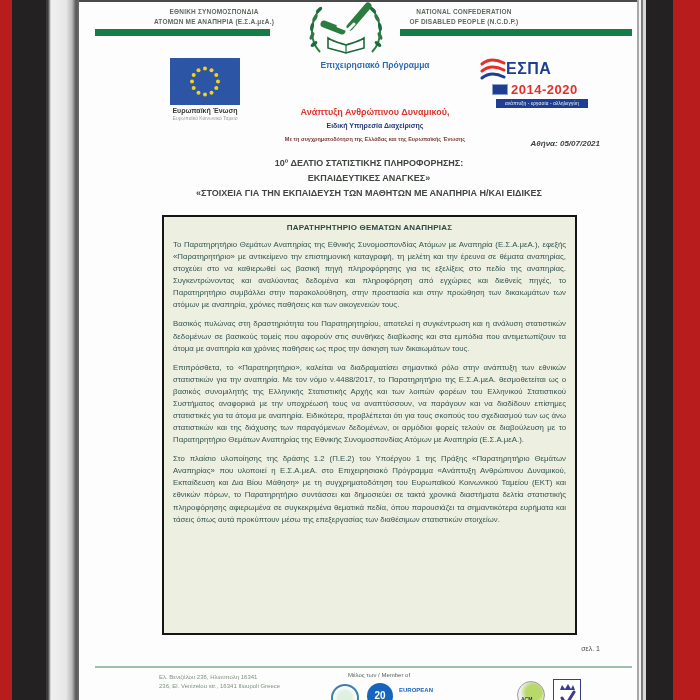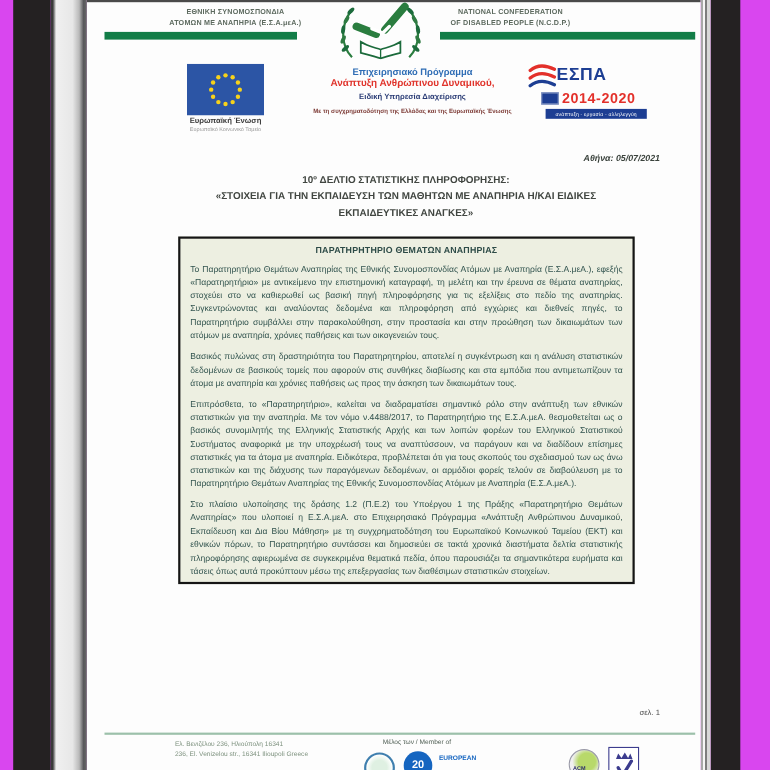--- a/index.html
+++ b/index.html
@@ -1,17 +1,17 @@
 <!DOCTYPE html>
 <html><head>
 <meta charset="utf-8">
 <style>
   html,body{margin:0;padding:0;background:#000;}
   body{width:700px;height:700px;overflow:hidden;font-family:"Liberation Sans","DejaVu Sans",sans-serif;}
-  .stage{position:relative;width:700px;height:700px;background:#d946ef;}
+  .stage{position:relative;width:700px;height:700px;background:#b91c1c;}
   .bezel-left{position:absolute;left:12px;top:0;width:34px;height:700px;background:#242122;}
   .bezel-right{position:absolute;left:646px;top:0;width:27px;height:700px;background:#242122;}
   .page-edge-strip{position:absolute;left:46px;top:0;width:33px;height:700px;
     background:linear-gradient(90deg,#3a3a3a 0 2px,#f0f0f0 5px,#e7e7e7 20px,#b9b9b9 26px,#57575a 30px,#6a6a6a 33px);}
   .page-right-edges{position:absolute;left:637px;top:0;width:9px;height:700px;
     background:linear-gradient(90deg,#a8a8a8 0 2px,#f6f6f6 2px 4px,#7d7d7d 4px 6px,#d8d8d8 6px 9px);}
   .page{position:absolute;left:79px;top:0;width:558px;height:700px;background:#fdfdfd;overflow:hidden;}
   .page::before{content:"";position:absolute;top:0;left:0;right:0;height:2px;background:#4a4a4a;}
   .abs{position:absolute;}
 
@@ -24,38 +24,38 @@
   .bar-right{left:321px;width:232px;}
   .esamea-logo{left:221px;top:-6px;width:92px;height:60px;}
 
   
   .eu-block{left:76px;top:58px;width:100px;text-align:center;}
   .eu-flag{width:70px;height:47px;margin:0 auto;display:block;}
   .eu-cap1{font-size:7px;font-weight:bold;color:#3a3a3a;margin-top:2px;}
   .eu-cap2{font-size:5px;color:#9a9a9a;margin-top:1px;}
   .prog-block{left:186px;top:60px;width:220px;text-align:center;}
   .prog-l1{font-size:8.5px;font-weight:bold;color:#2f6db5;}
-  .prog-l2,.prog-l3{font-size:9px;font-weight:bold;color:#e0342c;line-height:11.5px;}
+  .prog-l2,.prog-l3{font-size:9px;font-weight:bold;color:#e0342c;line-height:11.5px;margin-top:37px;}
   .prog-l4{font-size:7px;font-weight:bold;color:#283a74;margin-top:3px;}
   .prog-l5{font-size:5.5px;font-weight:bold;color:#7c3a35;margin-top:7px;}
   .espa-block{left:401px;top:58px;width:116px;}
   .espa-top{display:flex;align-items:flex-start;}
   .espa-waves{width:26px;height:24px;}
   .espa-name{font-size:16px;font-weight:bold;color:#1d3e93;line-height:22px;letter-spacing:.5px;}
   .espa-row2{display:flex;align-items:center;margin-left:12px;margin-top:0px;}
   .mini-flag{width:14px;height:9px;background:#1d3e93;border:.5px solid #8fa0c8;margin-right:3px;}
   .espa-period{font-size:13px;font-weight:bold;color:#e3302a;letter-spacing:.5px;}
   .espa-bar{margin-left:16px;margin-top:2px;width:92px;height:9px;background:#1d3e93;color:#fff;
     font-size:4.6px;text-align:center;line-height:9px;letter-spacing:.2px;}
 
   .date-line{right:37px;top:139px;font-size:8px;font-weight:bold;color:#3a423c;font-style:italic;}
   .doc-title{left:40px;top:156px;width:500px;text-align:center;font-size:9px;font-weight:bold;color:#414641;line-height:15px;}
 
   
-  .info-box{left:83px;top:215px;width:415px;height:316px;box-sizing:border-box;border:2.5px solid #151515;
+  .info-box{left:83px;top:215px;width:415px;height:420px;box-sizing:border-box;border:2.5px solid #151515;
     background:#edefe1;padding:6px 9px;overflow:hidden;}
   .box-heading{text-align:center;font-size:8px;font-weight:bold;color:#2d4b47;margin-bottom:7px;letter-spacing:.2px;}
   .box-para{font-size:7.8px;line-height:1.55;color:#32544f;text-align:justify;margin-bottom:7px;}
   .link{color:#2d6fc0;text-decoration:underline;cursor:pointer;}
 
   .page-number{right:37px;top:645px;font-size:7px;color:#4a4a4a;}
 
   
   .footer-line{left:16px;top:666px;width:537px;height:2px;background:#9cc0aa;}
   .footer-address{left:80px;top:673px;font-size:6px;line-height:9px;color:#7e927f;}
@@ -157,22 +157,22 @@
       <div class="espa-row2">
         <div class="mini-flag"></div>
         <div class="espa-period">2014-2020</div>
       </div>
       <div class="espa-bar">ανάπτυξη - εργασία - αλληλεγγύη</div>
     </div>
 
     <div class="abs date-line">Αθήνα: 05/07/2021</div>
     <div class="abs doc-title">
       <div>10º ΔΕΛΤΙΟ ΣΤΑΤΙΣΤΙΚΗΣ ΠΛΗΡΟΦΟΡΗΣΗΣ:</div>
+      <div>ΕΚΠΑΙΔΕΥΤΙΚΕΣ ΑΝΑΓΚΕΣ»</div>
       <div>«ΣΤΟΙΧΕΙΑ ΓΙΑ ΤΗΝ ΕΚΠΑΙΔΕΥΣΗ ΤΩΝ ΜΑΘΗΤΩΝ ΜΕ ΑΝΑΠΗΡΙΑ Η/ΚΑΙ ΕΙΔΙΚΕΣ</div>
-      <div>ΕΚΠΑΙΔΕΥΤΙΚΕΣ ΑΝΑΓΚΕΣ»</div>
     </div>
 
     <div class="abs info-box">
       <div class="box-heading">ΠΑΡΑΤΗΡΗΤΗΡΙΟ ΘΕΜΑΤΩΝ ΑΝΑΠΗΡΙΑΣ</div>
       <div class="box-para">Το Παρατηρητήριο Θεμάτων Αναπηρίας της Εθνικής Συνομοσπονδίας Ατόμων με Αναπηρία (Ε.Σ.Α.μεΑ.), εφεξής «Παρατηρητήριο» με αντικείμενο την επιστημονική καταγραφή, τη μελέτη και την έρευνα σε θέματα αναπηρίας, στοχεύει στο να καθιερωθεί ως βασική πηγή πληροφόρησης για τις εξελίξεις στο πεδίο της αναπηρίας. Συγκεντρώνοντας και αναλύοντας δεδομένα και πληροφόρηση από εγχώριες και διεθνείς πηγές, το Παρατηρητήριο συμβάλλει στην παρακολούθηση, στην προστασία και στην προώθηση των δικαιωμάτων των ατόμων με αναπηρία, χρόνιες παθήσεις και των οικογενειών τους.</div>
       <div class="box-para">Βασικός πυλώνας στη δραστηριότητα του Παρατηρητηρίου, αποτελεί η συγκέντρωση και η ανάλυση στατιστικών δεδομένων σε βασικούς τομείς που αφορούν στις συνθήκες διαβίωσης και στα εμπόδια που αντιμετωπίζουν τα άτομα με αναπηρία και χρόνιες παθήσεις ως προς την άσκηση των δικαιωμάτων τους.</div>
       <div class="box-para">Επιπρόσθετα, το «Παρατηρητήριο», καλείται να διαδραματίσει σημαντικό ρόλο στην ανάπτυξη των εθνικών στατιστικών για την αναπηρία. Με τον νόμο ν.4488/2017, το Παρατηρητήριο της Ε.Σ.Α.μεΑ. θεσμοθετείται ως ο βασικός συνομιλητής της Ελληνικής Στατιστικής Αρχής και των λοιπών φορέων του Ελληνικού Στατιστικού Συστήματος αναφορικά με την υποχρέωσή τους να αναπτύσσουν, να παράγουν και να διαδίδουν επίσημες στατιστικές για τα άτομα με αναπηρία. Ειδικότερα, προβλέπεται ότι για τους σκοπούς του σχεδιασμού των ως άνω στατιστικών και της διάχυσης των παραγόμενων δεδομένων, οι αρμόδιοι φορείς τελούν σε διαβούλευση με το Παρατηρητήριο Θεμάτων Αναπηρίας της Εθνικής Συνομοσπονδίας Ατόμων με Αναπηρία (Ε.Σ.Α.μεΑ.).</div>
       <div class="box-para">Στο πλαίσιο υλοποίησης της δράσης 1.2 (Π.Ε.2) του Υποέργου 1 της Πράξης «Παρατηρητήριο Θεμάτων Αναπηρίας» που υλοποιεί η Ε.Σ.Α.μεΑ. στο Επιχειρησιακό Πρόγραμμα «Ανάπτυξη Ανθρώπινου Δυναμικού, Εκπαίδευση και Δια Βίου Μάθηση» με τη συγχρηματοδότηση του Ευρωπαϊκού Κοινωνικού Ταμείου (ΕΚΤ) και εθνικών πόρων, το Παρατηρητήριο συντάσσει και δημοσιεύει σε τακτά χρονικά διαστήματα δελτία στατιστικής πληροφόρησης αφιερωμένα σε συγκεκριμένα θεματικά πεδία, όπου παρουσιάζει τα σημαντικότερα ευρήματα και τάσεις όπως αυτά προκύπτουν μέσω της επεξεργασίας των διαθέσιμων στατιστικών στοιχείων.</div>
     </div>
 

